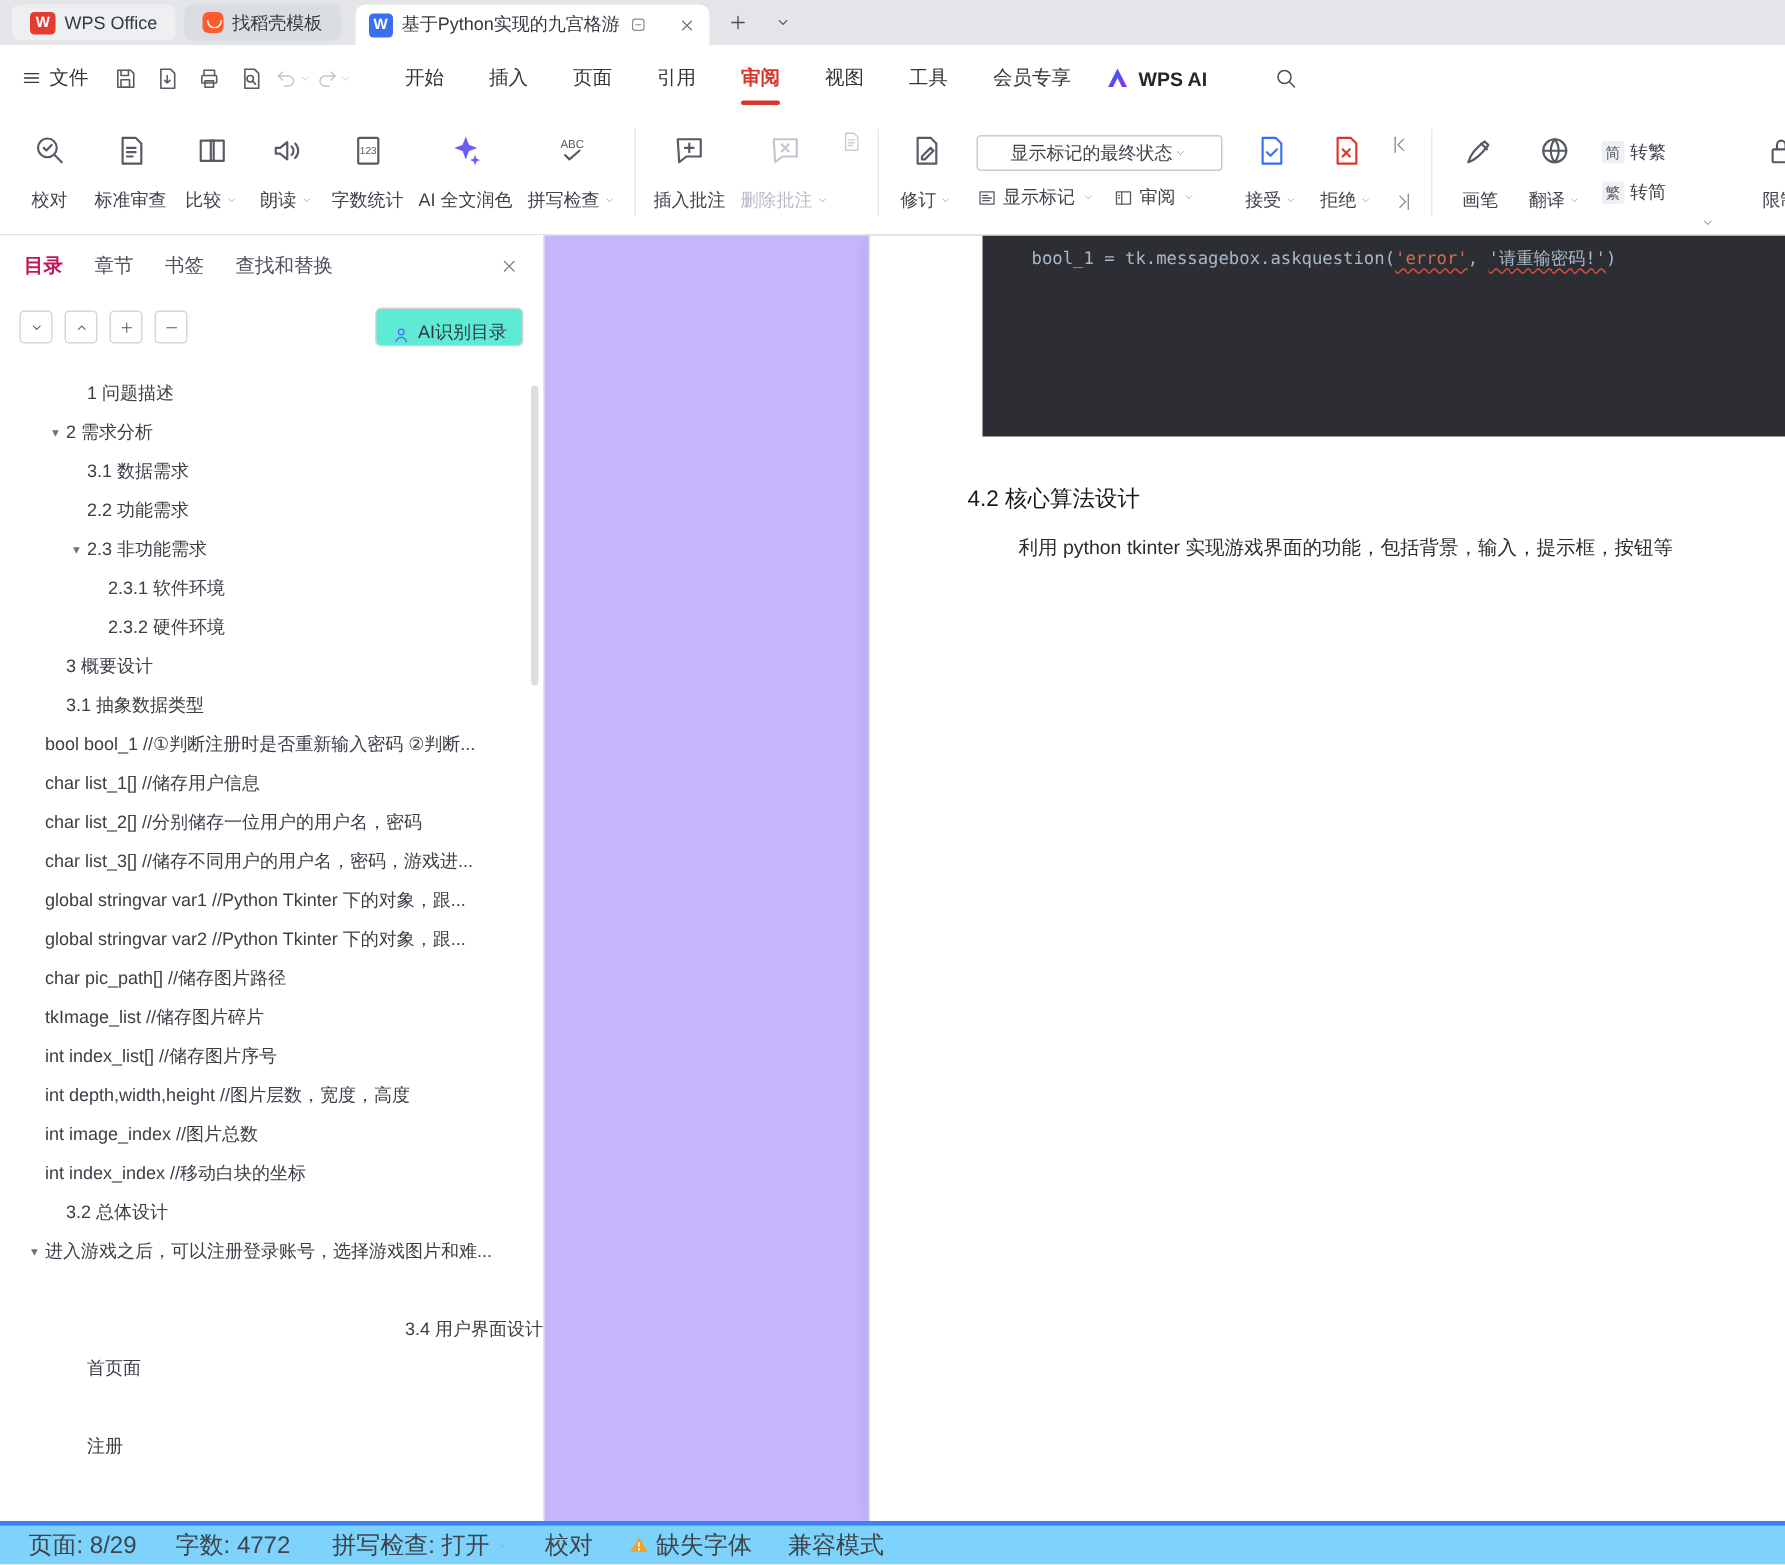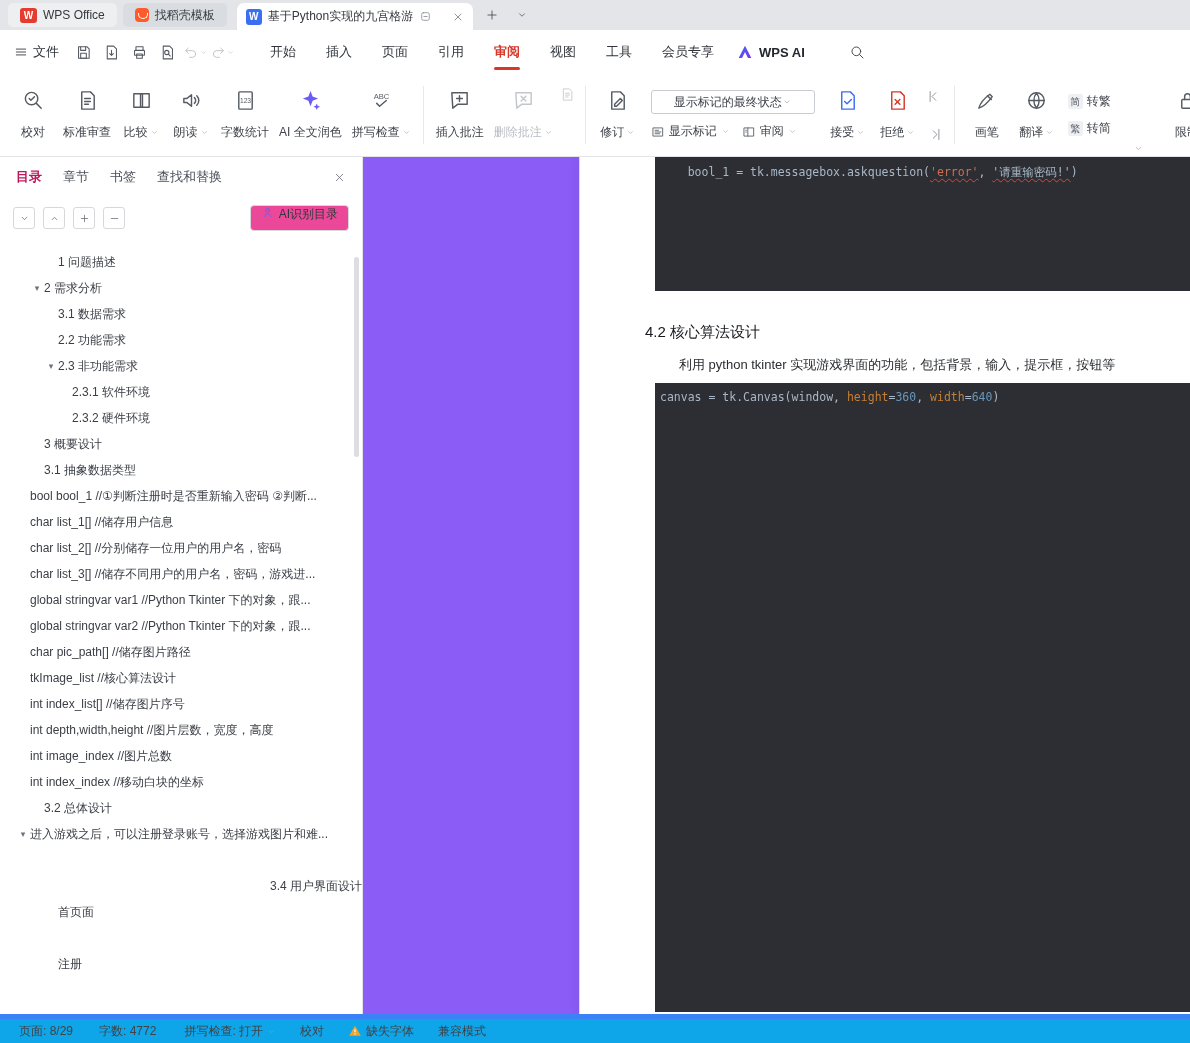--- a/index.html
+++ b/index.html
@@ -72,47 +72,47 @@
 
   
   .sidebar{position:absolute;left:0;top:157px;width:363px;bottom:29px;background:#fff;
     border-right:1px solid #e3e4e7;overflow:hidden}
   .sb-tabs{display:flex;align-items:center;height:40px;padding:0 16px;gap:21px;font-size:13px;color:#4b505a}
   .sb-tab.active{color:#be185d;font-weight:bold}
   .sb-close{margin-left:auto;color:#6b7078;display:flex;align-items:center}
   .sb-tools{display:flex;align-items:center;height:42px;padding:0 13px;gap:8px}
   .sb-sq{width:22px;height:22px;border:1px solid #d6d8dc;border-radius:3px;display:flex;align-items:center;
     justify-content:center;color:#575c63;background:#fff}
-  .sb-ai{margin-left:auto;height:26px;border:1px solid #d6d8dc;border-radius:4px;display:flex;align-items:flex-start;
-    gap:5px;padding:0 10px;font-size:12px;color:#33373d;background:#ec4899}
+  .sb-ai{margin-left:auto;height:26px;border:1px solid #d6d8dc;border-radius:4px;display:flex;align-items:flex-end;
+    gap:5px;padding:0 10px;font-size:12px;color:#33373d;background:#5eead4}
   .sb-ai .aiic{color:#4a68f5;display:flex;align-items:center}
   .toc{position:absolute;top:92px;left:0;right:0;bottom:0;overflow:hidden;font-size:12px;color:#3a3e45}
   .toc-item{height:26px;display:flex;align-items:center;white-space:nowrap;overflow:hidden}
   .toc-arrow{display:inline-block;width:14px;margin-left:-14px;font-size:9px;color:#6d727b;text-align:center;flex:none}
   .sb-scroll{position:absolute;right:3px;top:100px;width:5px;height:200px;border-radius:3px;background:#dcdee2}
 
   
-  .docarea{position:absolute;left:363px;top:157px;right:0;bottom:29px;background:#8b5cf6;overflow:hidden}
+  .docarea{position:absolute;left:363px;top:157px;right:0;bottom:29px;background:#c4b5fd;overflow:hidden}
   .page{position:absolute;left:217px;top:0;bottom:0;right:0;background:#fff;
     box-shadow:-1px 0 0 #dcdde0, -4px 0 10px rgba(0,0,0,.05)}
   .codeblock{position:absolute;left:75px;right:0;background:#2c2e33;overflow:hidden;white-space:pre;
     font-family:"DejaVu Sans Mono","Liberation Mono",monospace;font-size:11.5px;color:#a9b7c6}
   #code1{top:0;height:134px;line-height:27px;padding:2px 0 0 5px}
   #code2{top:226px;height:629px;line-height:20.9px;padding:4px 0 0 5px}
   .cline{height:inherit}
   .tk-p{color:#a9b7c6}.tk-a{color:#c57f35}
   .tk-n{color:#6897bb}.tk-s{color:#c96f53}
   .tk-u{text-decoration-line:underline;text-decoration-style:wavy;text-decoration-color:#cf4b3f;
     text-decoration-thickness:1px;text-underline-offset:2px}
   .doc-heading{position:absolute;top:166px;left:65px;font-size:15px;font-weight:normal;color:#15181c;white-space:nowrap}
   .doc-par{position:absolute;top:199px;left:99px;font-size:13px;color:#2a2d31;white-space:nowrap}
 
   
-  .statusbar{position:absolute;left:0;right:0;bottom:0;height:29px;background:#0ea5e9;border-top:5px solid #3b82f6;
-    display:flex;align-items:center;padding:0 19px;font-size:12px;color:#3f434a}
+  .statusbar{position:absolute;left:0;right:0;bottom:0;height:29px;background:#7dd3fc;border-top:3px solid #3b82f6;
+    display:flex;align-items:center;padding:0 19px;font-size:16px;color:#3f434a}
   .sbitem{display:flex;align-items:center;gap:4px;white-space:nowrap}
   .warn-i{color:#f0a32c}
 </style>
 </head>
 <body>
 
 <svg width="0" height="0" style="position:absolute">
   <defs>
     <linearGradient id="aigrad" x1="0" y1="0" x2="1" y2="1">
       <stop offset="0" stop-color="#2b6df5"></stop>
@@ -669,21 +669,21 @@
         <div class="toc-item" style="padding-left: 30px;">
           <span class="toc-label">global stringvar var1 //Python Tkinter 下的对象，跟...</span>
         </div>
         <div class="toc-item" style="padding-left: 30px;">
           <span class="toc-label">global stringvar var2 //Python Tkinter 下的对象，跟...</span>
         </div>
         <div class="toc-item" style="padding-left: 30px;">
           <span class="toc-label">char pic_path[] //储存图片路径</span>
         </div>
         <div class="toc-item" style="padding-left: 30px;">
-          <span class="toc-label">tkImage_list //核心算法设计</span>
+          <span class="toc-label">tkImage_list //储存图片碎片</span>
         </div>
         <div class="toc-item" style="padding-left: 30px;">
           <span class="toc-label">int index_list[] //储存图片序号</span>
         </div>
         <div class="toc-item" style="padding-left: 30px;">
           <span class="toc-label">int depth,width,height //图片层数，宽度，高度</span>
         </div>
         <div class="toc-item" style="padding-left: 30px;">
           <span class="toc-label">int image_index //图片总数</span>
         </div>
@@ -714,21 +714,20 @@
         </div>
       </div>
     <div class="sb-scroll"></div>
   </aside>
 
   <main class="docarea">
     <div class="page">
       <div class="codeblock" id="code1"><div class="cline"><span class="tk-p">    bool_1 = tk.messagebox.askquestion(</span><span class="tk-s tk-u">'error'</span><span class="tk-p">, </span><span class="tk-p tk-u">'请重输密码!'</span><span class="tk-p">)</span></div></div>
       <div class="doc-heading">4.2 核心算法设计</div>
       <div class="doc-par">利用 python tkinter 实现游戏界面的功能，包括背景，输入，提示框，按钮等</div>
-      <div class="codeblock" id="code2"><div class="cline"><span class="tk-p">canvas = tk.Canvas(window, </span><span class="tk-a">height</span><span class="tk-p">=</span><span class="tk-n">360</span><span class="tk-p">, </span><span class="tk-a">width</span><span class="tk-p">=</span><span class="tk-n">640</span><span class="tk-p">)</span></div></div>
     </div>
   </main>
 
   <footer class="statusbar">
     <span class="sbitem" style="margin-right:26px">页面: 8/29</span>
     <span class="sbitem" style="margin-right:28px">字数: 4772</span>
     <span class="sbitem" style="margin-right:24px">
       <span>拼写检查: 打开</span>
       <svg class="i car" width="9" height="9">
           <use href="#s-caret-down"></use>

